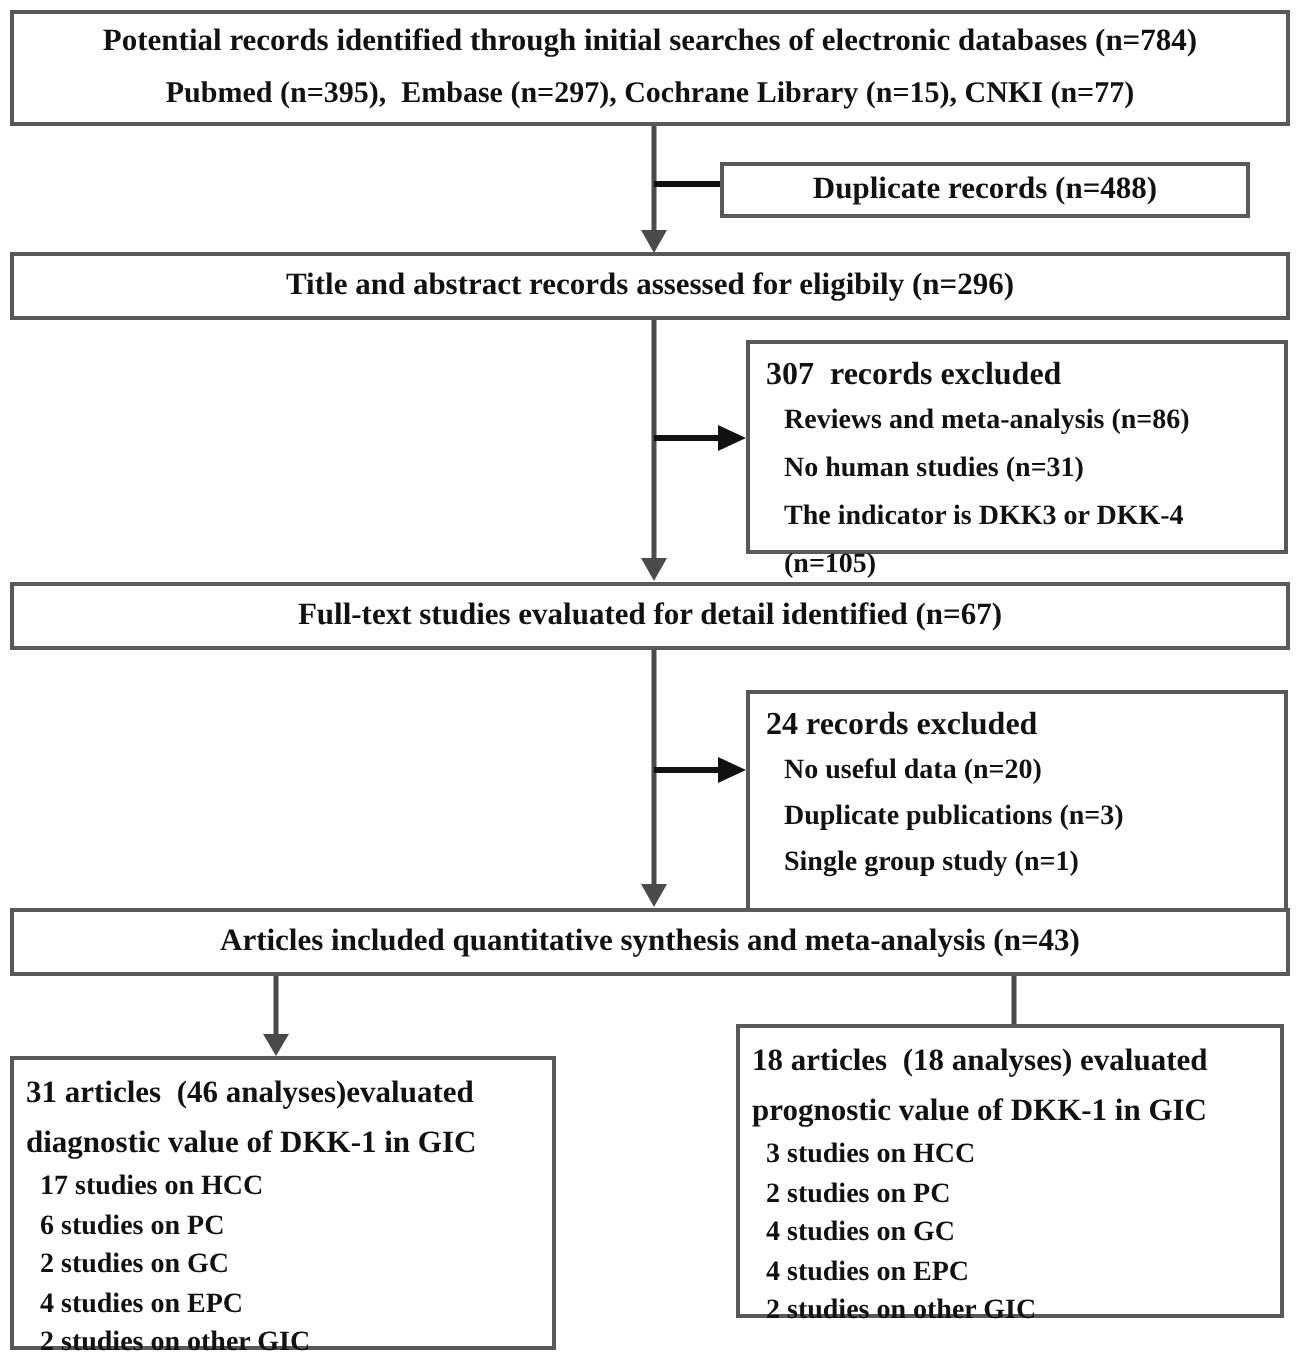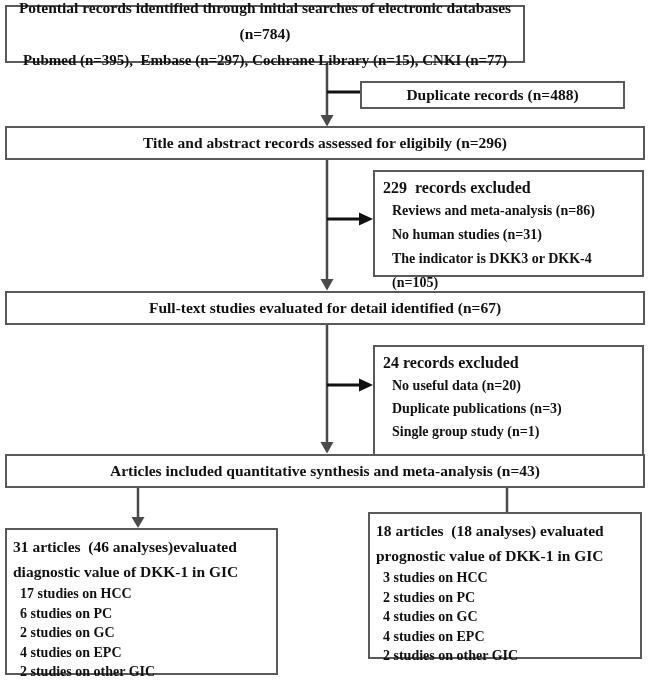--- a/index.html
+++ b/index.html
@@ -79,35 +79,35 @@
       <line x1="138" y1="488" x2="138" y2="519" stroke="#4a4a4a" stroke-width="2.5"></line>
       <polygon points="131.5,517 144.5,517 138,528" fill="#4a4a4a"></polygon>
     </g>
 
     <g>
       <line x1="507" y1="488" x2="507" y2="519" stroke="#4a4a4a" stroke-width="2.5"></line>
       <polygon points="500.5,517 513.5,517 507,528" fill="#4a4a4a"></polygon>
     </g>
   </svg>
 
-  <div class="box center-box" style="left:5px;top:5px;width:520px;height:58px;">
+  <div class="box center-box" style="left:5px;top:5px;width:640px;height:58px;">
     <span class="line1">Potential records identified through initial searches of electronic databases (n=784)</span>
     <span class="line2">Pubmed (n=395),  Embase (n=297), Cochrane Library (n=15), CNKI (n=77)</span>
   </div>
 
   <div class="box center-box" style="left:360px;top:81px;width:265px;height:28px;">
     <span class="single">Duplicate records (n=488)</span>
   </div>
 
   <div class="box center-box" style="left:5px;top:126px;width:640px;height:34px;">
     <span class="single">Title and abstract records assessed for eligibily (n=296)</span>
   </div>
 
   <div class="box list-box" style="left:373px;top:170px;width:271px;height:107px;">
-    <span class="list-title">229  records excluded</span>
+    <span class="list-title">307  records excluded</span>
     <span class="list-item">Reviews and meta-analysis (n=86)</span>
     <span class="list-item">No human studies (n=31)</span>
     <span class="list-item">The indicator is DKK3 or DKK-4 (n=105)</span>
     <span class="list-item">Outcome was survival rate (n=7)</span>
   </div>
 
   <div class="box center-box" style="left:5px;top:291px;width:640px;height:34px;">
     <span class="single">Full-text studies evaluated for detail identified (n=67)</span>
   </div>
 

